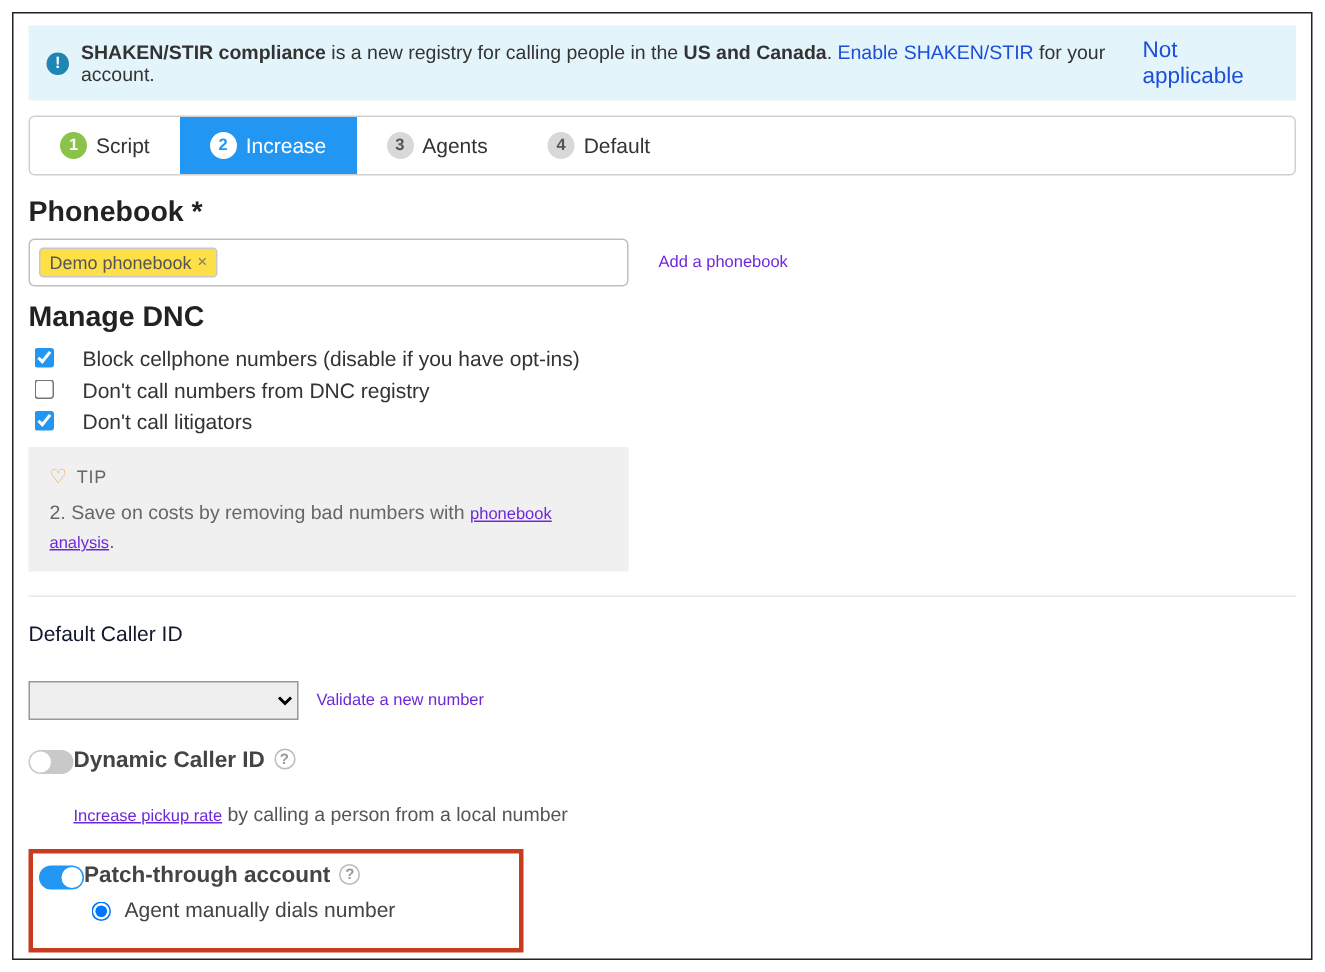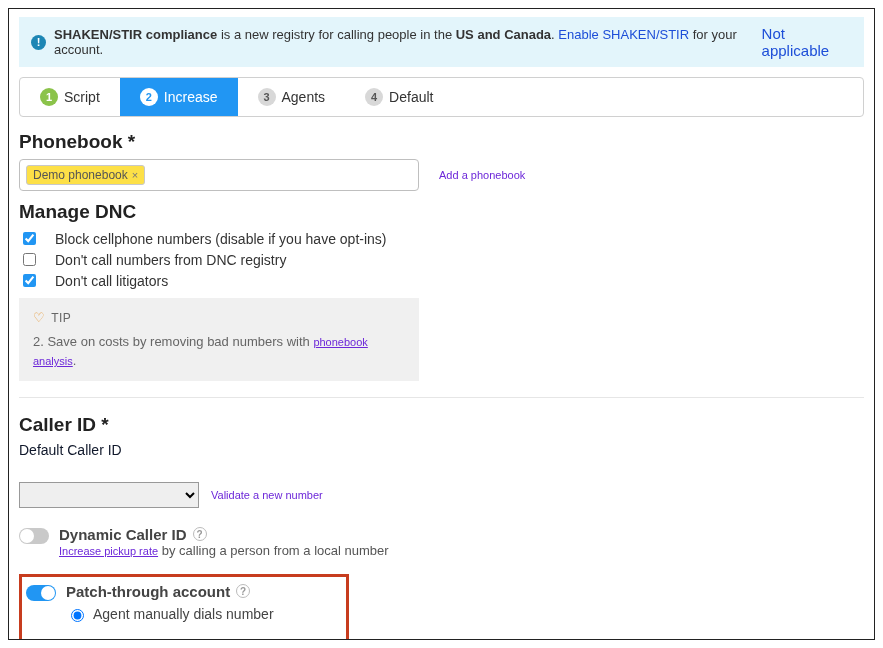--- a/index.html
+++ b/index.html
@@ -94,21 +94,21 @@
     width: 400px;
     font-size: 13px;
     color: #666;
     line-height: 1.5;
   }
   .tip-head { display:flex; align-items:center; gap:6px; font-size:12px; letter-spacing: .5px; color:#666; margin-bottom:4px;}
   .tip-head .bulb { color: #e8a54f; font-size: 13px; }
   hr.sep { border: none; border-top: 1px solid #e6e6e6; margin: 16px 0; }
   .caller-select { width: 180px; height: 26px; border:1px solid #999; }
   .toggle-row {
-    display:flex; align-items:flex-start; gap:10px; padding: 10px 0;
+    display:flex; align-items:flex-start; gap:0; padding: 10px 0;
     border-top: 1px solid #eee;
   }
   .toggle-row:first-of-type { border-top:none; }
   .toggle {
     width: 30px; height: 16px; border-radius: 10px;
     position: relative; flex-shrink:0; margin-top:2px;
     cursor:pointer;
   }
   .toggle.off { background: #c9c9c9; }
   .toggle.on  { background: #2196f3; }
@@ -118,21 +118,21 @@
   }
   .toggle.off .knob { left:1px; }
   .toggle.on  .knob { right:1px; }
   .toggle-content { flex:1; }
   .toggle-title { font-weight:600; color:#444; font-size:15px; display:flex; align-items:center; gap:6px;}
   .help-icon {
     width:14px; height:14px; border-radius:50%;
     border:1px solid #bbb; color:#999; font-size:10px;
     display:inline-flex; align-items:center; justify-content:center;
   }
-  .sub-text { font-size:13px; color:#555; margin-top:0;}
+  .sub-text { font-size:13px; color:#555; margin-top:20px;}
   .sub-indent { margin-left: 0; margin-top:6px; }
   .radio-line { margin:6px 0; font-size:14px; color:#444; display:flex; align-items:center; gap:6px;}
   .hl-box {
     border: 3px solid #c73c1e;
     padding: 4px 2px 2px 4px;
     margin-top: 6px;
     width: 330px;
   }
 </style>
 </head>
@@ -197,21 +197,20 @@
       <span class="bulb">♡</span>
       <span>TIP</span>
     </div>
     <div>
       <span>2. Save on costs by removing bad numbers with </span><a href="#" class="link link-u">phonebook analysis</a><span>.</span>
     </div>
   </div>
 
   <hr class="sep">
 
-  <div class="section-label" style="margin-top:0;">Caller ID *</div>
   <div style="font-size:14px;color:#0f172a;margin-bottom:4px;">Default Caller ID</div>
   <div style="display:flex;align-items:center;gap:12px;margin-top:24px;">
     <select class="caller-select"></select>
     <a class="link">Validate a new number</a>
   </div>
 
   <div class="toggle-row" style="border-top:none; margin-top:8px;">
     <div class="toggle off">
         <div class="knob"></div>
       </div>

